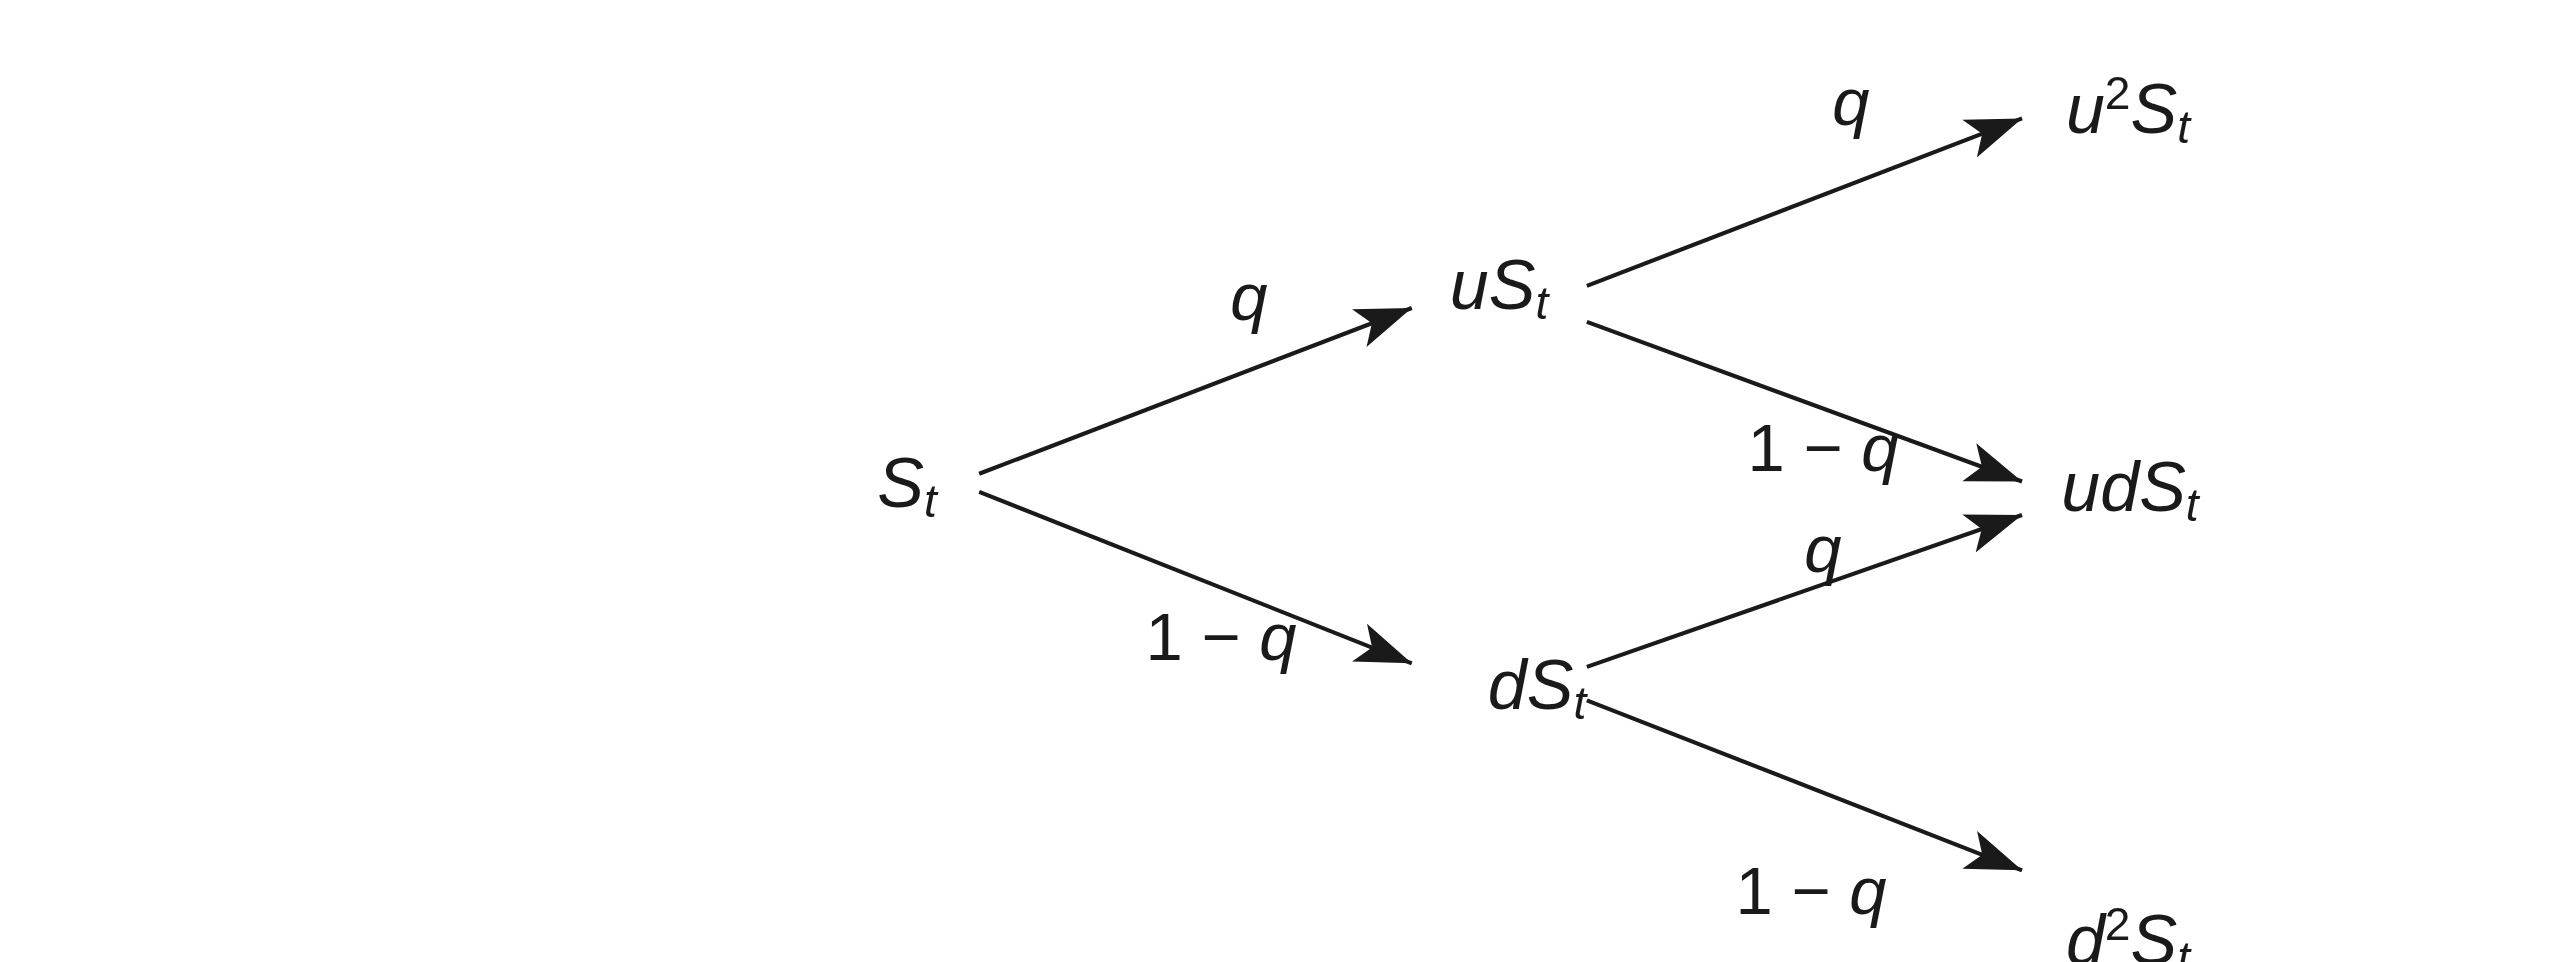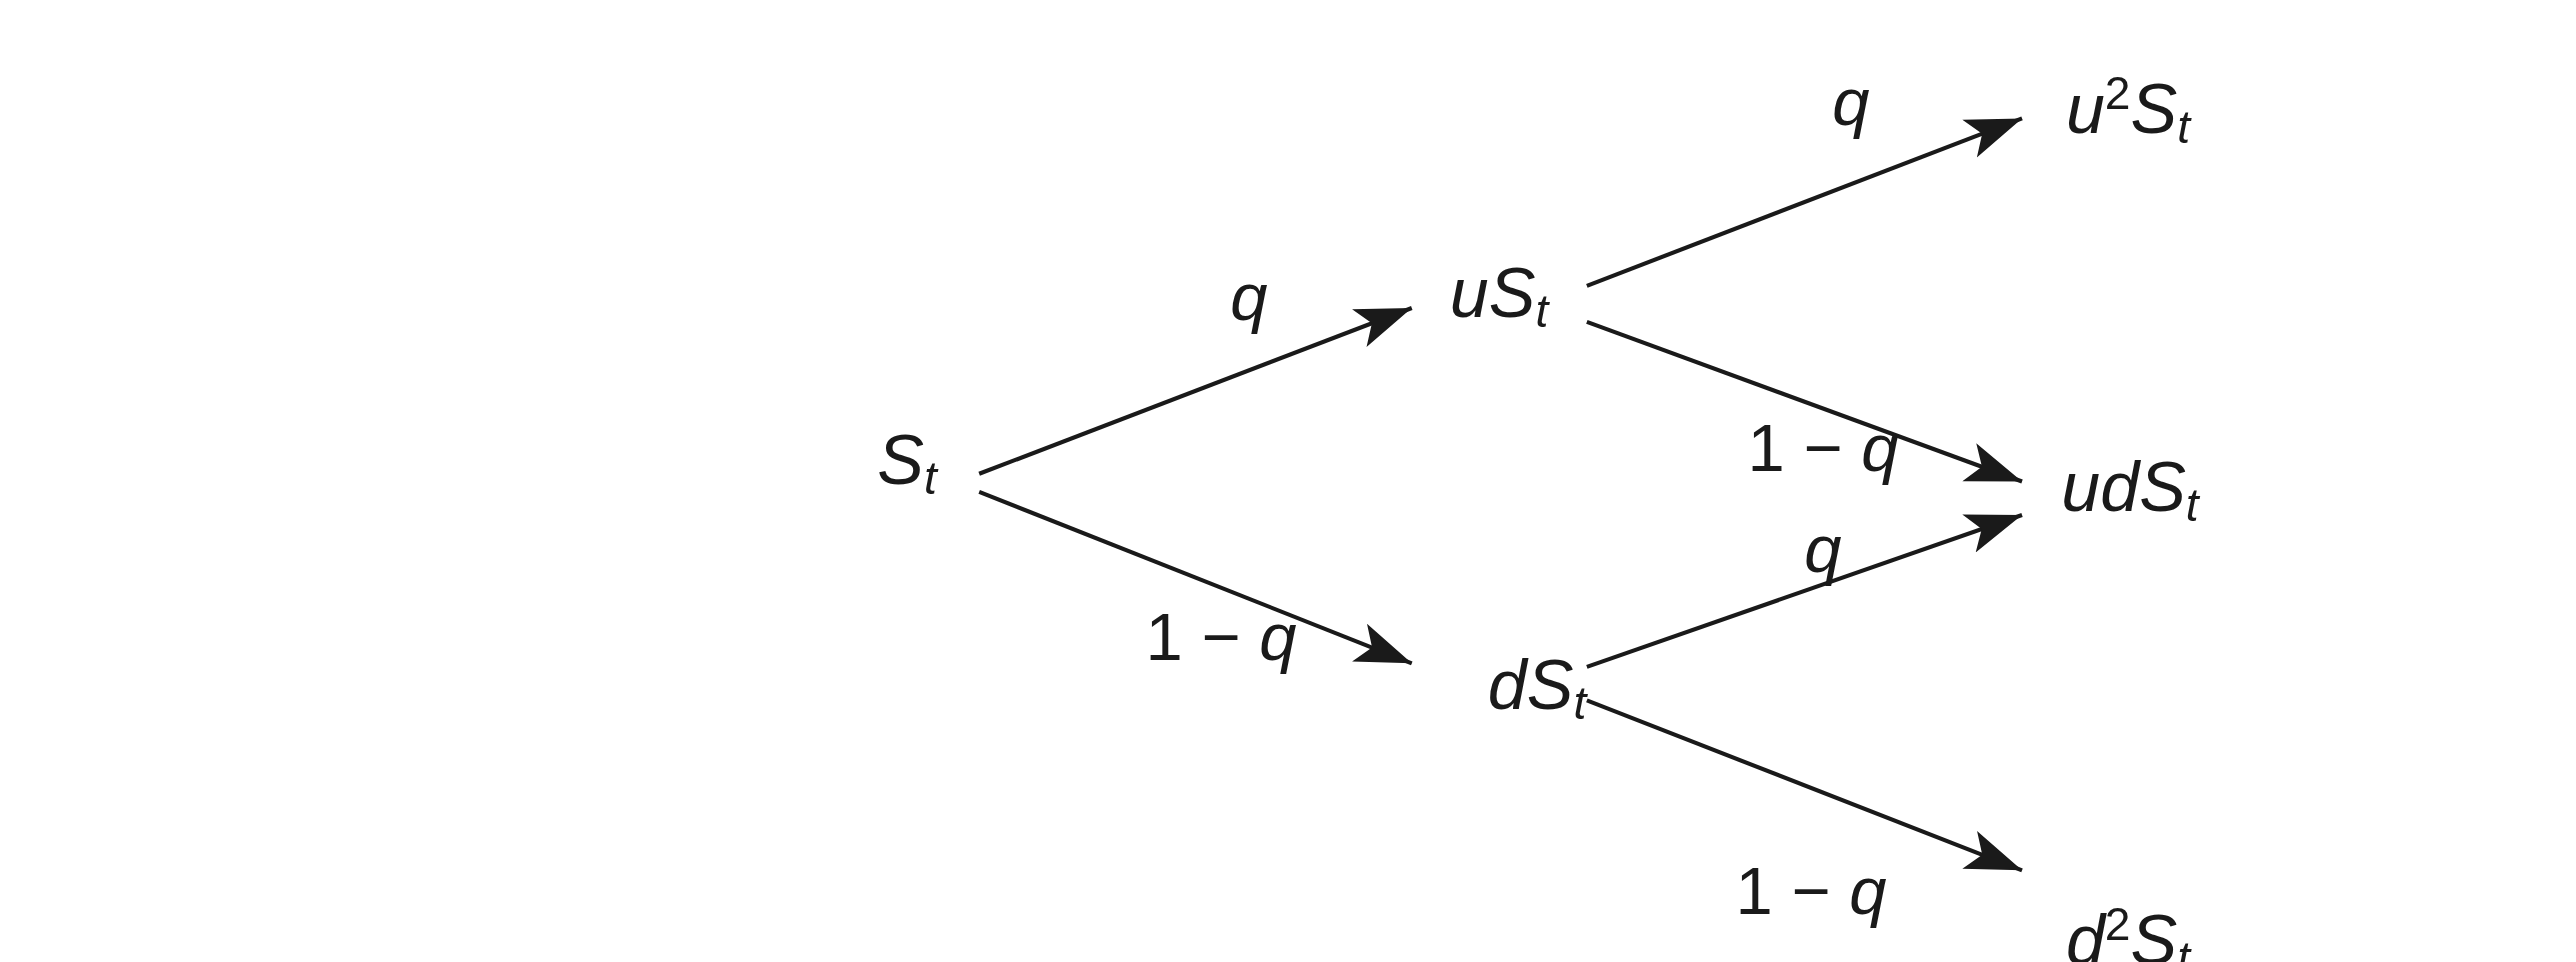--- a/index.html
+++ b/index.html
@@ -71,22 +71,22 @@
       </marker>
     </defs>
     <line x1="1900" y1="920" x2="2740" y2="598" marker-end="url(#arrow)"></line>
     <line x1="1900" y1="955" x2="2740" y2="1288" marker-end="url(#arrow)"></line>
     <line x1="3080" y1="555" x2="3925" y2="230" marker-end="url(#arrow)"></line>
     <line x1="3080" y1="625" x2="3925" y2="935" marker-end="url(#arrow)"></line>
     <line x1="3080" y1="1295" x2="3925" y2="1000" marker-end="url(#arrow)"></line>
     <line x1="3080" y1="1360" x2="3925" y2="1690" marker-end="url(#arrow)"></line>
   </svg>
 
-  <div class="label node-label" style="left:907px; top:460px"><i>S</i><sup></sup><i></i><sub>t</sub></div>
-  <div class="label node-label" style="left:1499px; top:293px"><i>uS</i><sup></sup><i></i><sub>t</sub></div>
+  <div class="label node-label" style="left:907px; top:483px"><i>S</i><sup></sup><i></i><sub>t</sub></div>
+  <div class="label node-label" style="left:1499px; top:285px"><i>uS</i><sup></sup><i></i><sub>t</sub></div>
   <div class="label node-label" style="left:1537px; top:685px"><i>dS</i><sup></sup><i></i><sub>t</sub></div>
   <div class="label node-label" style="left:2128px; top:109px"><i>u</i><sup>2</sup><i>S</i><sub>t</sub></div>
   <div class="label node-label" style="left:2130px; top:487px"><i>udS</i><sup></sup><i></i><sub>t</sub></div>
   <div class="label node-label" style="left:2128px; top:940px"><i>d</i><sup>2</sup><i>S</i><sub>t</sub></div>
 
   <div class="label edge-label" style="left:1249px; top:296px"><span></span><i>q</i></div>
   <div class="label edge-label" style="left:1221px; top:636px"><span>1 − </span><i>q</i></div>
   <div class="label edge-label" style="left:1851px; top:101px"><span></span><i>q</i></div>
   <div class="label edge-label" style="left:1823px; top:447px"><span>1 − </span><i>q</i></div>
   <div class="label edge-label" style="left:1823px; top:548px"><span></span><i>q</i></div>

